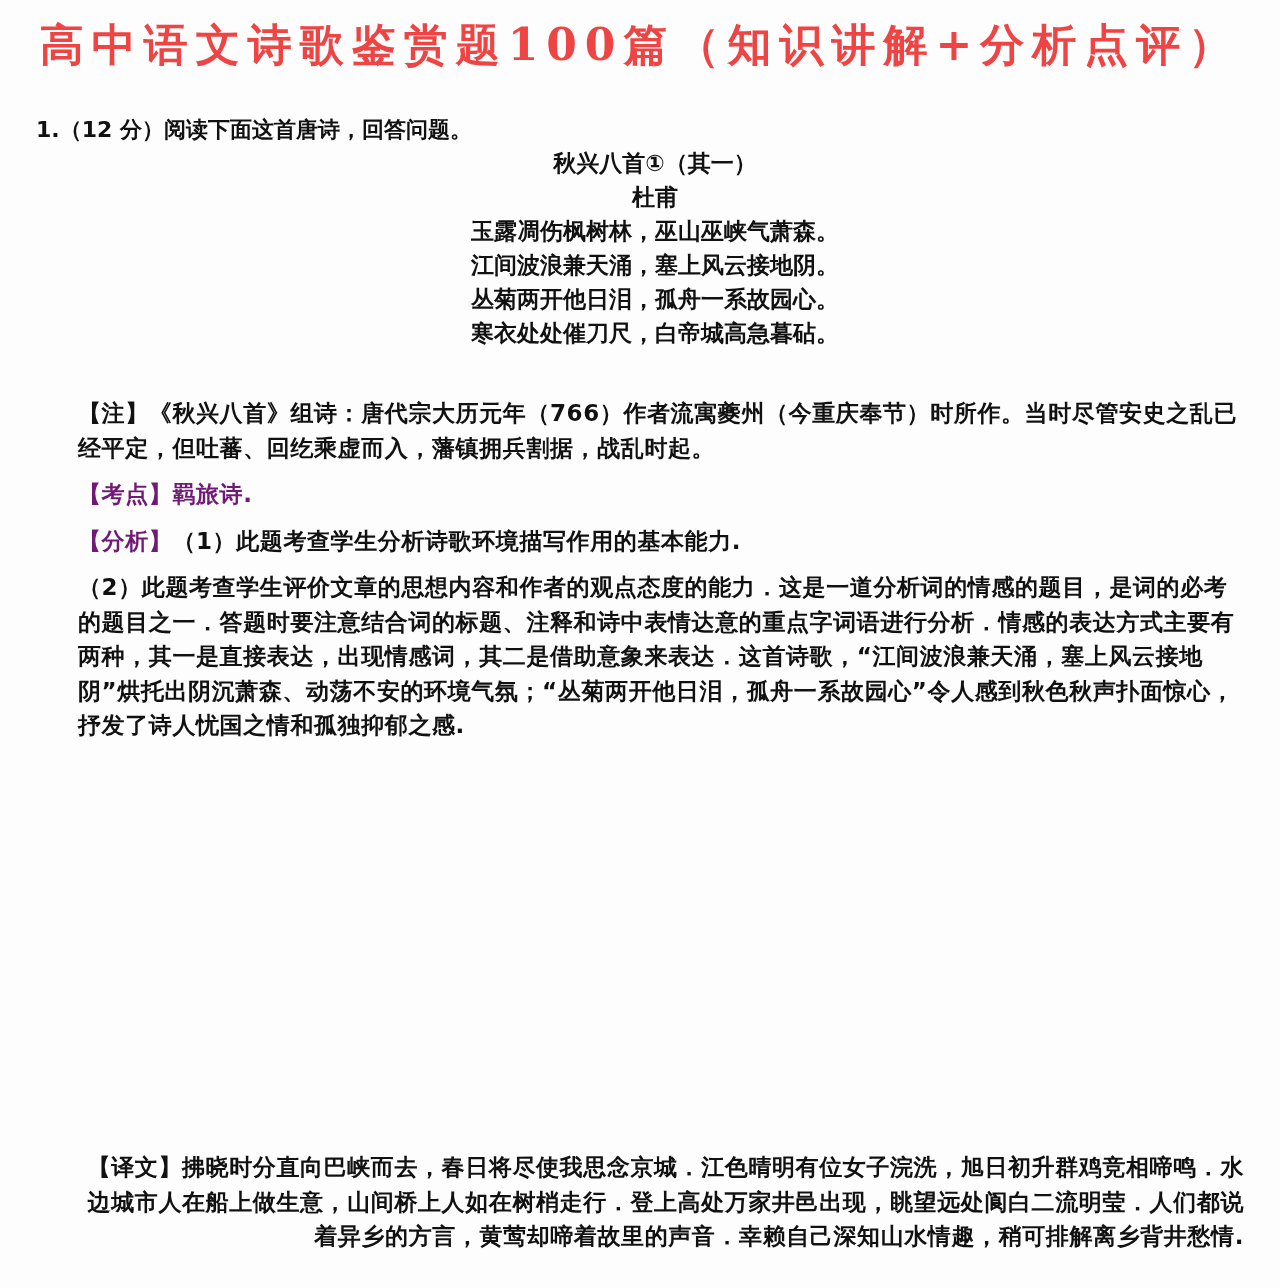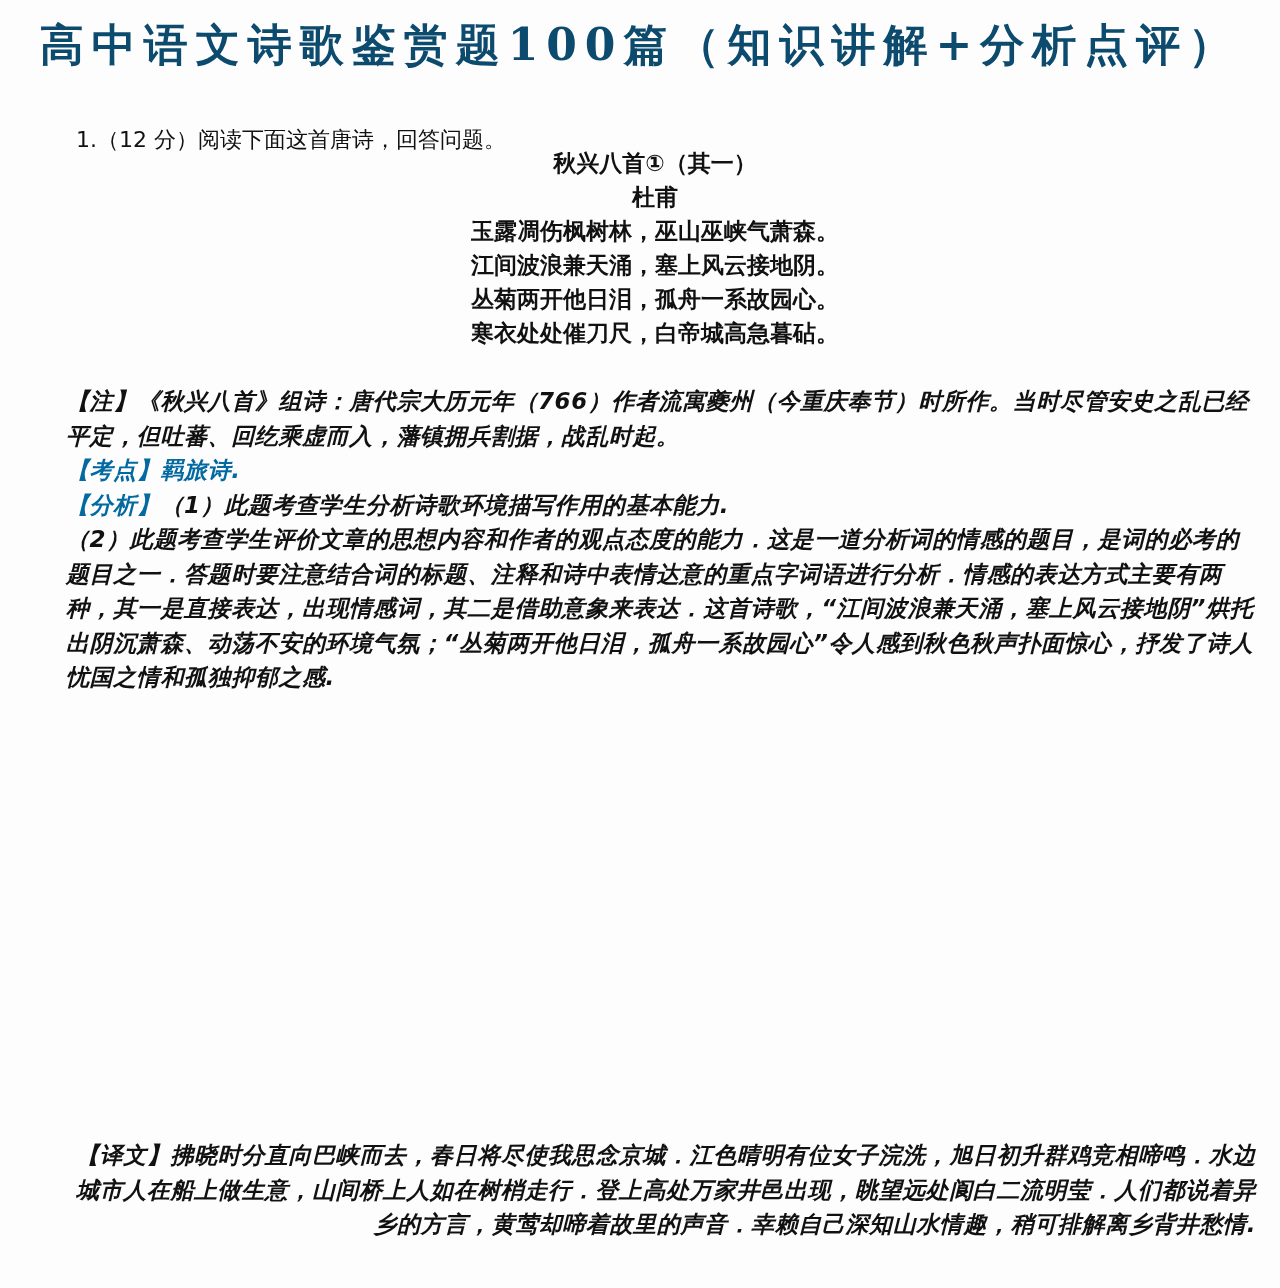--- a/index.html
+++ b/index.html
@@ -3,28 +3,28 @@
 <meta charset="utf-8">
 <style>
   html, body { margin: 0; padding: 0; background: #fdfdfd; }
   body {
     width: 1280px; height: 1288px; overflow: hidden; position: relative;
     font-family: "DejaVu Sans", sans-serif; color: #111;
   }
   .title {
     position: absolute; top: 10px; left: 0; width: 1280px; text-align: center;
     font-family: "DejaVu Serif", serif; font-weight: bold; font-size: 44px;
-    letter-spacing: 8px; color: #0c4a6e; line-height: 70px;
+    letter-spacing: 8px; color: #ef4444; line-height: 70px;
   }
   .para { position: absolute; left: 66px; width: 1190px; font-weight: bold; font-size: 23px; line-height: 34.5px; letter-spacing: 0.6px; }
-  .q-head { position: absolute; left: 36px; top: 125px; font-weight: normal; font-size: 22px; margin-left: 40px; }
+  .q-head { position: absolute; left: 36px; top: 115px; font-weight: bold; font-size: 22px; }
   .poem { position: absolute; left: 0; width: 1310px; text-align: center; font-weight: bold; font-size: 23px; line-height: 34px; top: 146px; }
   .poem .line { display: block; }
-  .blue { color: #0369a1; }
-  p { margin: 0; font-style: italic; }
+  .blue { color: #701a75; }
+  p { margin: 12px; }
 </style>
 </head>
 <body>
 
 <div class="title">高中语文诗歌鉴赏题100篇（知识讲解+分析点评）</div>
 
 <div class="q-head">1.（12 分）阅读下面这首唐诗，回答问题。</div>
 
 <div class="poem">
   <span class="line">秋兴八首①（其一）</span>

